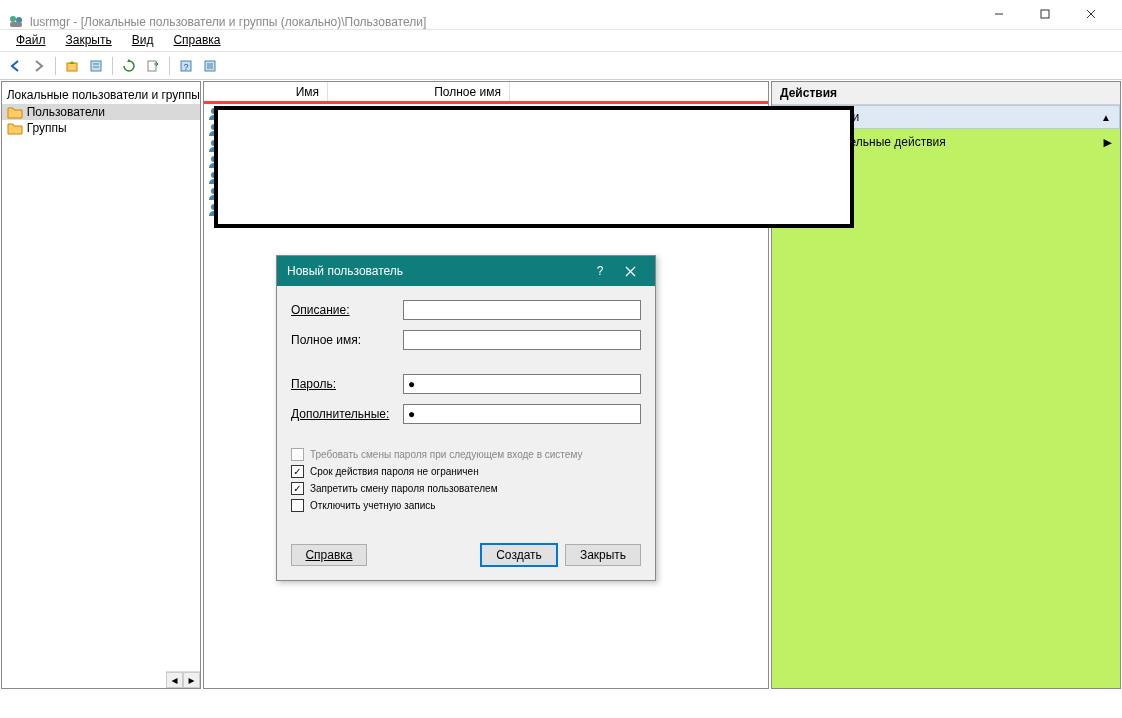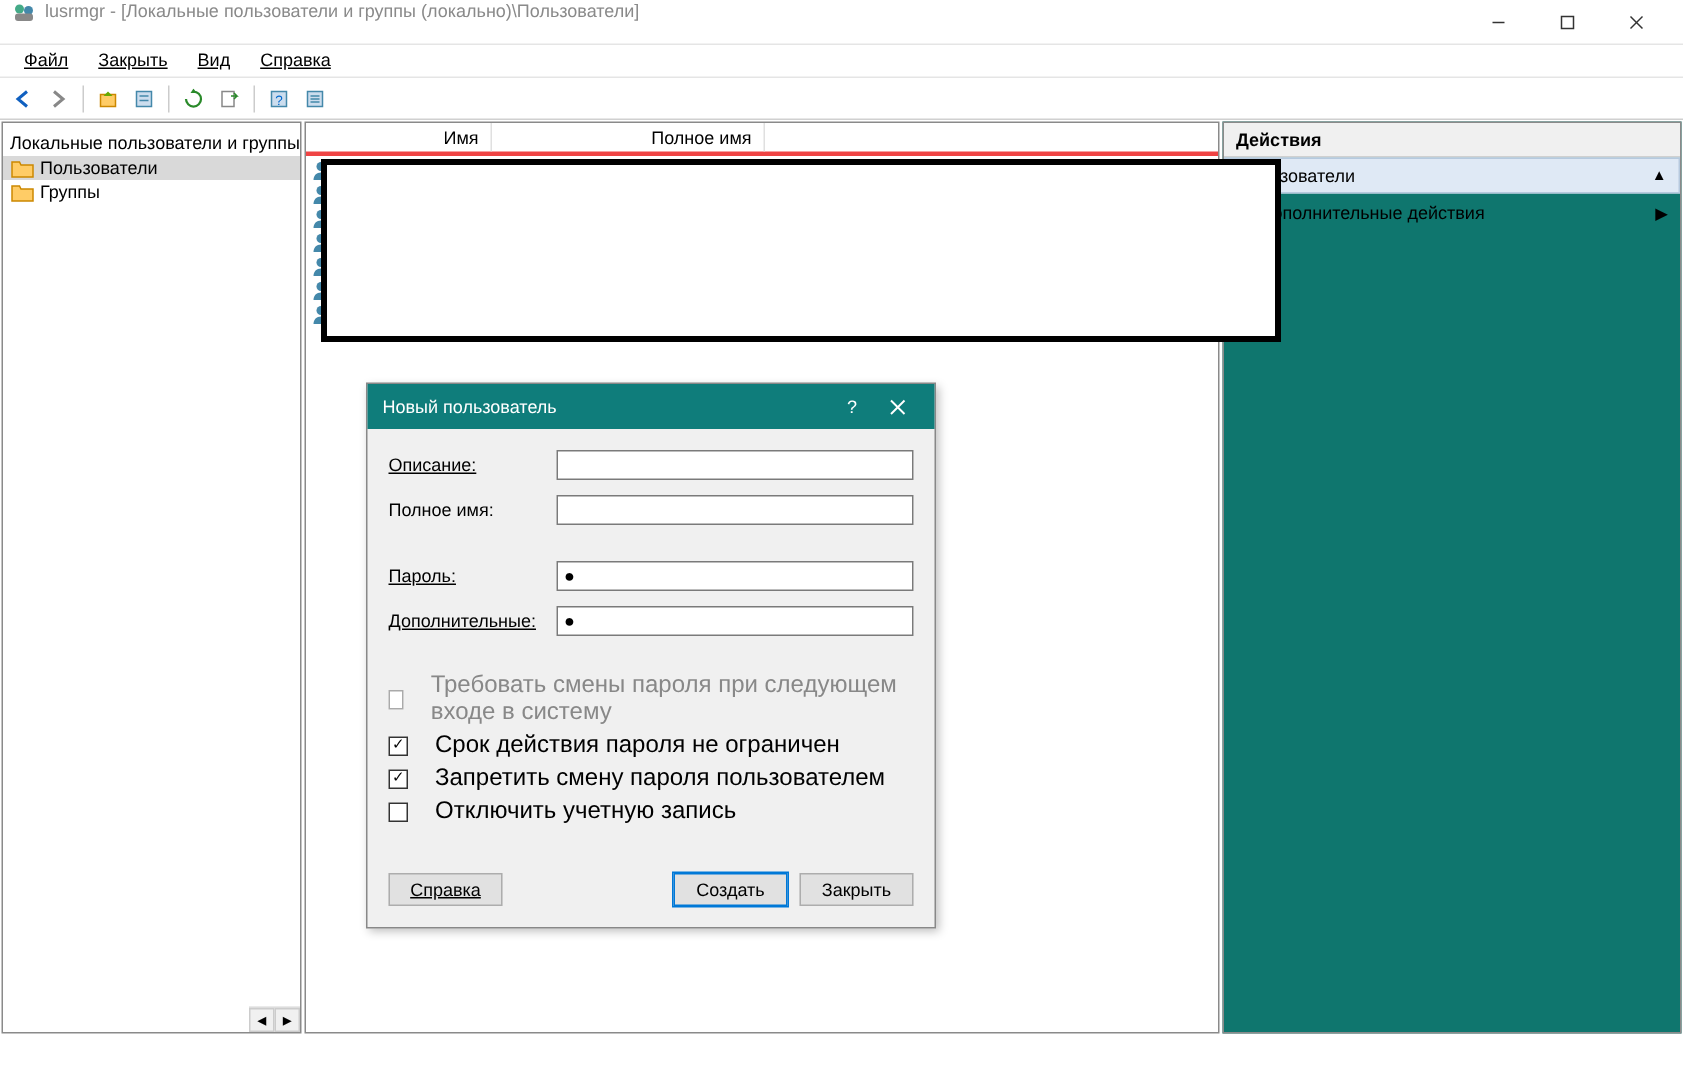--- a/index.html
+++ b/index.html
@@ -1,19 +1,19 @@
 <!DOCTYPE html>
 <html><head>
 <meta charset="utf-8">
 <style>
 * { box-sizing: border-box; margin: 0; padding: 0; }
 body { font-family: "Segoe UI", Tahoma, sans-serif; font-size: 12px; background: #fff; color: #000; width: 1122px; height: 718px; overflow: hidden; position: relative; }
 
 
-.titlebar { height: 30px; display: flex; align-items: flex-start; padding: 0 8px; background: #fff; border-bottom: 1px solid #e5e5e5; }
+.titlebar { height: 30px; display: flex; align-items: flex-end; padding: 0 8px; background: #fff; border-bottom: 1px solid #e5e5e5; }
 .titlebar .app-icon { width: 16px; height: 16px; margin-right: 6px; }
 .titlebar .title-text { color: #8a8a8a; flex: 1; font-size: 12px; }
 .titlebar .win-controls { display: flex; gap: 0; }
 .titlebar .win-btn { width: 46px; height: 30px; display: flex; align-items: center; justify-content: center; color: #666; }
 
 
 .menubar { height: 22px; display: flex; align-items: stretch; padding: 0 6px; background: #fff; border-bottom: 1px solid #e5e5e5; }
 .menubar .menu-item { padding: 3px 10px; cursor: default; }
 .menubar .menu-item .ul { text-decoration: underline; }
 
@@ -43,40 +43,40 @@
 .list-header .col { padding: 3px 8px; border-right: 1px solid #e0e0e0; font-size: 12px;}
 .col-name { width: 124px; }
 .col-fullname { width: 182px; }
 .col-desc { flex: 1; }
 .list-body { position: relative; padding-left:3px; }
 .row-icon-strip { display:flex; flex-direction:column; gap:2px; padding-top:3px;}
 .row-icon-strip .ri { width:14px; height:14px;}
 .redact-box { position: absolute; left: 10px; top: 2px; width: 640px; height: 122px; border: 4px solid #000; background: #fff; }
 
 
-.actions-panel { width: 306px; border: 1px solid #8a8a8a; margin: 1px; background: #0f766e; }
+.actions-panel { width: 350px; border: 1px solid #8a8a8a; margin: 1px; background: #bef264; }
 .actions-header { background: #f0f0f0; padding: 4px 8px; font-weight: 600; border-bottom: 1px solid #d0d0d0; }
 .actions-group { background: #dfe9f5; border: 1px solid #b6c9de; padding: 4px 8px; display:flex; align-items:center; justify-content:space-between;}
 .actions-group .caret { font-size: 10px; }
 .actions-item { padding: 6px 8px 6px 24px; display:flex; align-items:center; justify-content:space-between;}
 .actions-item .arrow-r { font-size: 11px; }
 
 
-.dialog { position: absolute; left: 244px; top: 255px; width: 380px; background: #f0f0f0; border: 1px solid #888; box-shadow: 2px 2px 6px rgba(0,0,0,.25); }
+.dialog { position: absolute; left: 276px; top: 255px; width: 380px; background: #f0f0f0; border: 1px solid #888; box-shadow: 2px 2px 6px rgba(0,0,0,.25); }
 .dialog .dlg-title { height: 30px; background: #0f7d7b; color: #fff; display:flex; align-items:center; padding:0 10px; }
 .dlg-title .t { flex:1; font-size:12px;}
 .dlg-title .hbtn { width: 30px; height: 30px; display:flex; align-items:center; justify-content:center; color:#fff; cursor:default;}
 .dlg-body { padding: 14px 14px 10px 14px; }
 .field-row { display:flex; align-items:center; margin-bottom: 10px;}
 .field-row .lbl { width: 112px; font-size:12px;}
 .field-row .lbl.ul span { text-decoration: underline;}
 .field-row input[type=text], .field-row input[type=password] { flex:1; border:1px solid #7a7a7a; height:20px; padding:1px 4px; font-size:12px; background:#fff;}
 .field-row input.focused { border:1px solid #0078d7; outline:1px solid #0078d7;}
 .spacer { height: 14px; }
-.chk-row { display:flex; align-items:center; gap:18px; margin-bottom:4px; font-size:16px;}
+.chk-row { display:flex; align-items:center; gap:6px; margin-bottom:4px; font-size:10px;}
 .chk-row.disabled { color:#888;}
 .chk { width:13px; height:13px; border:1px solid #333; background:#fff; display:inline-flex; align-items:center; justify-content:center; font-size:10px; line-height:10px;}
 .chk-row.disabled .chk { border-color:#aaa;}
 .chk.checked::after { content:"✓"; font-size:10px; line-height:10px;}
 .dlg-footer { display:flex; justify-content:space-between; padding: 18px 14px 14px 14px;}
 .dlg-footer .right { display:flex; gap:8px;}
 .btn { min-width:76px; height:22px; border:1px solid #adadad; background:#e1e1e1; font-size:12px; padding:0 10px; cursor:default;}
 .btn.primary { border:1px solid #0078d7; outline:1px solid #0078d7;}
 .btn .u { text-decoration: underline;}
 

